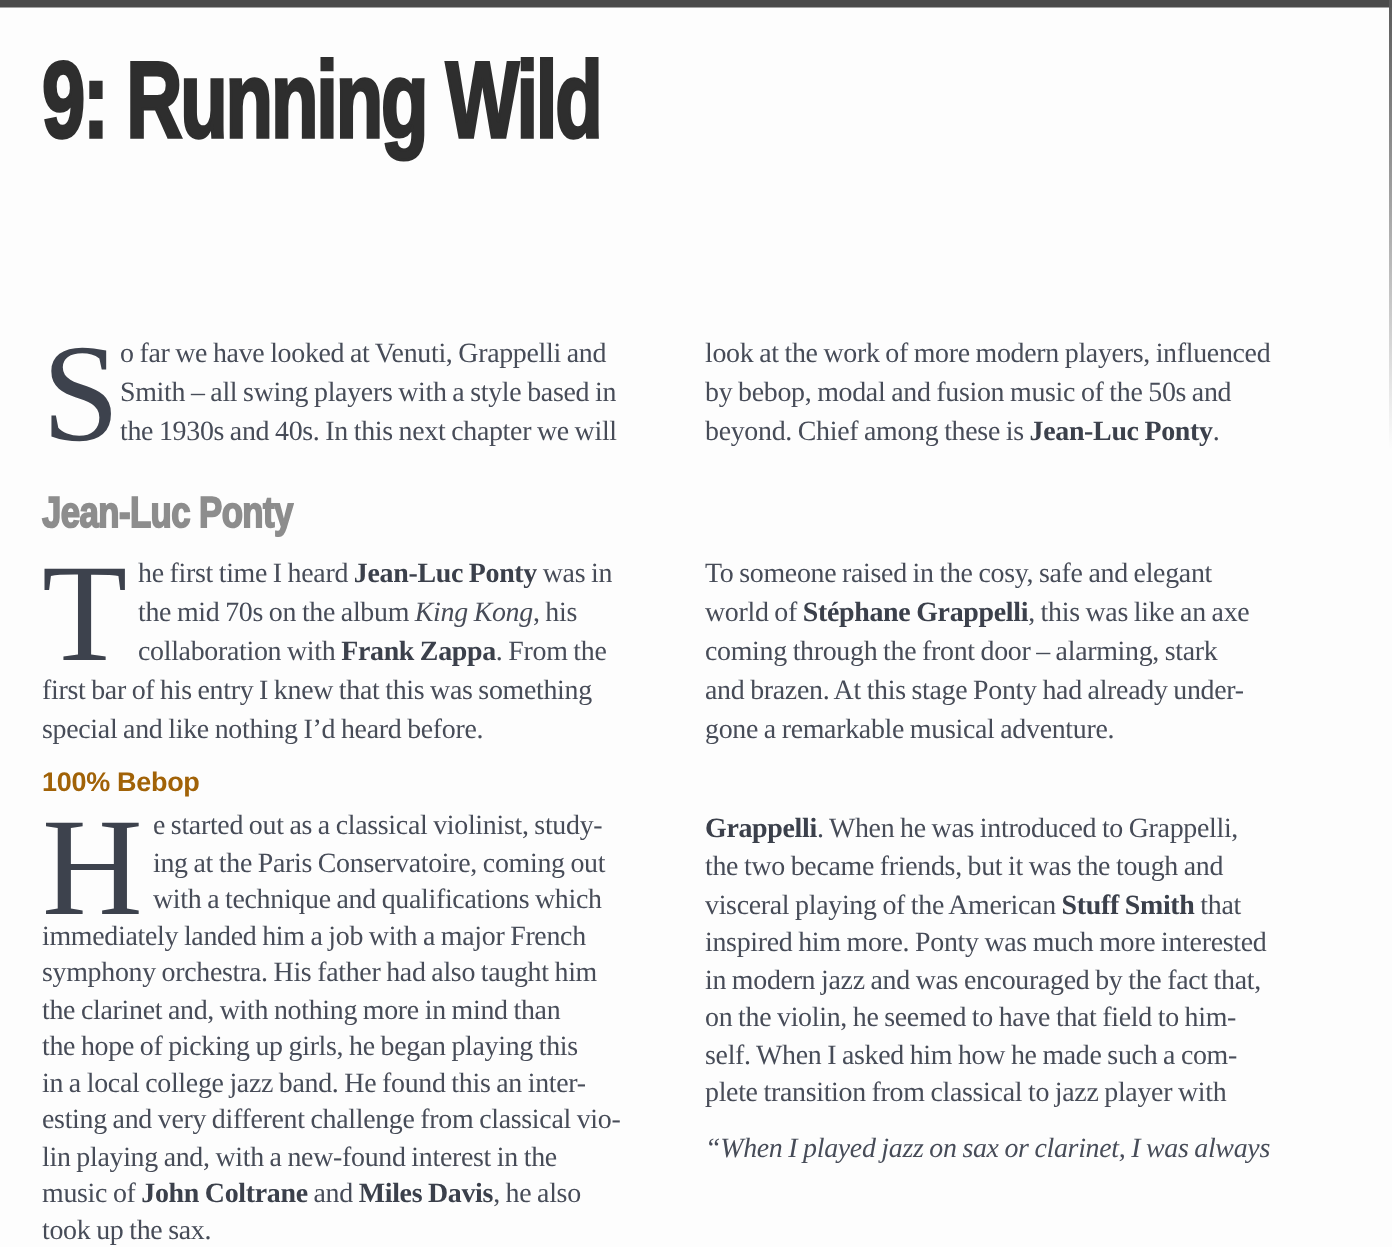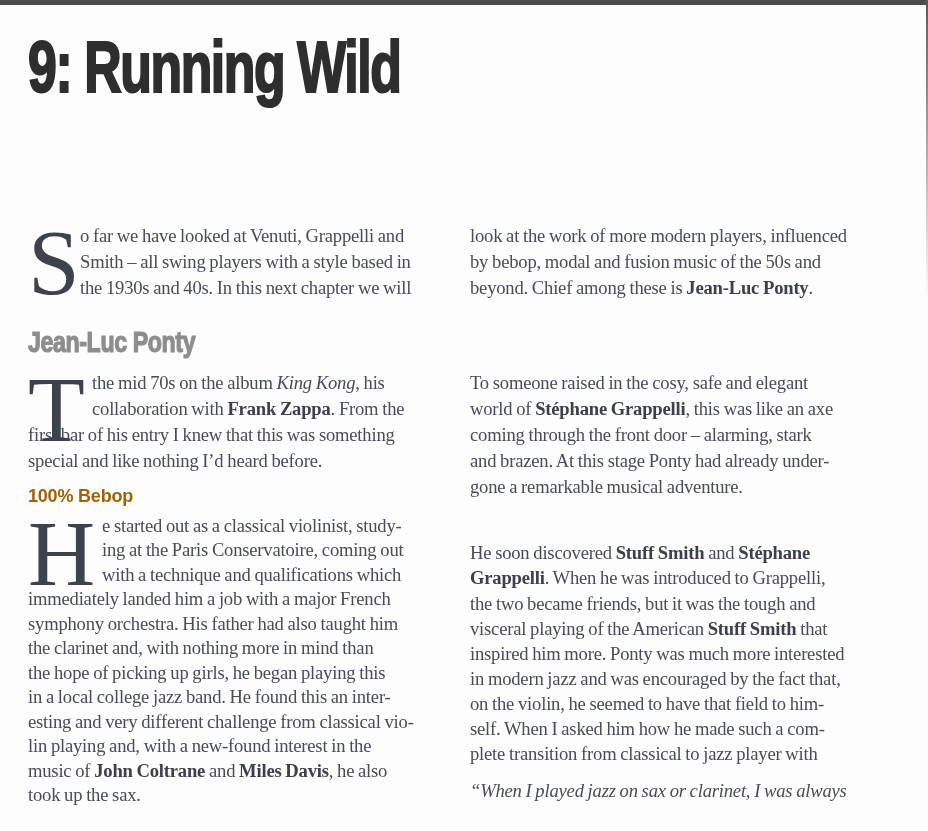--- a/index.html
+++ b/index.html
@@ -113,20 +113,21 @@
             <div class="line" style="padding-left: 52px;"><span>Smith – all swing players with a style based in</span></div>
             <div class="line" style="padding-left: 52px;"><span>the 1930s and 40s. In this next chapter we will</span></div>
           </div>
       </div>
 
       <h2 class="gray-heading">Jean-Luc Ponty</h2>
 
       <div class="para mt-ponty">
         <span class="dropcap">T</span>
         <div>
+            <div class="line" style="padding-left: 64px;"><span>he first time I heard </span><span class="b">Jean-Luc Ponty</span><span> was in</span></div>
             <div class="line" style="padding-left: 64px;"><span>the mid 70s on the album </span><span class="i">King Kong</span><span>, his</span></div>
             <div class="line" style="padding-left: 64px;"><span>collaboration with </span><span class="b">Frank Zappa</span><span>. From the</span></div>
             <div class="line"><span>first bar of his entry I knew that this was something</span></div>
             <div class="line"><span>special and like nothing I’d heard before.</span></div>
           </div>
       </div>
 
       <h3 class="subhead">100% Bebop</h3>
 
       <div class="para para-tight">
@@ -164,21 +165,20 @@
             <div class="line"><span>To someone raised in the cosy, safe and elegant</span></div>
             <div class="line"><span>world of </span><span class="b">Stéphane Grappelli</span><span>, this was like an axe</span></div>
             <div class="line"><span>coming through the front door – alarming, stark</span></div>
             <div class="line"><span>and brazen. At this stage Ponty had already under-</span></div>
             <div class="line"><span>gone a remarkable musical adventure.</span></div>
           </div>
       </div>
 
       <div class="para para-tight2 mt-stuff">
         <div>
-            <div class="line"><span>He soon discovered </span><span class="b">Stuff Smith</span><span> and </span><span class="b">Stéphane</span></div>
             <div class="line"><span class="b">Grappelli</span><span>. When he was introduced to Grappelli,</span></div>
             <div class="line"><span>the two became friends, but it was the tough and</span></div>
             <div class="line"><span>visceral playing of the American </span><span class="b">Stuff Smith</span><span> that</span></div>
             <div class="line"><span>inspired him more. Ponty was much more interested</span></div>
             <div class="line"><span>in modern jazz and was encouraged by the fact that,</span></div>
             <div class="line"><span>on the violin, he seemed to have that field to him-</span></div>
             <div class="line"><span>self. When I asked him how he made such a com-</span></div>
             <div class="line"><span>plete transition from classical to jazz player with</span></div>
           </div>
       </div>

